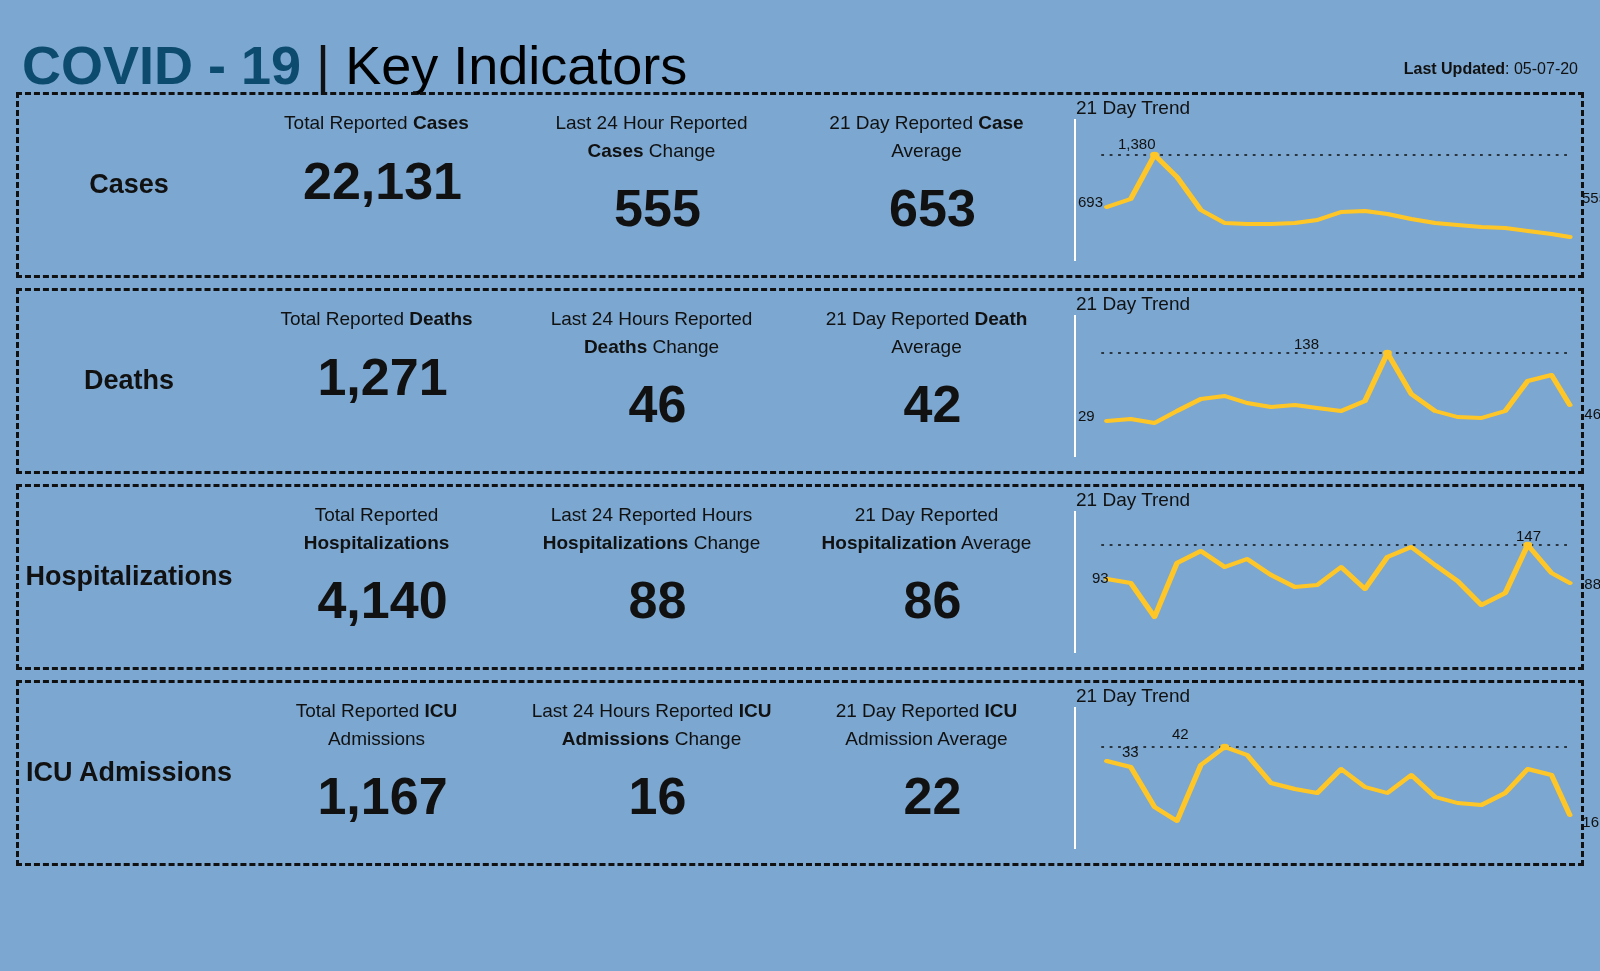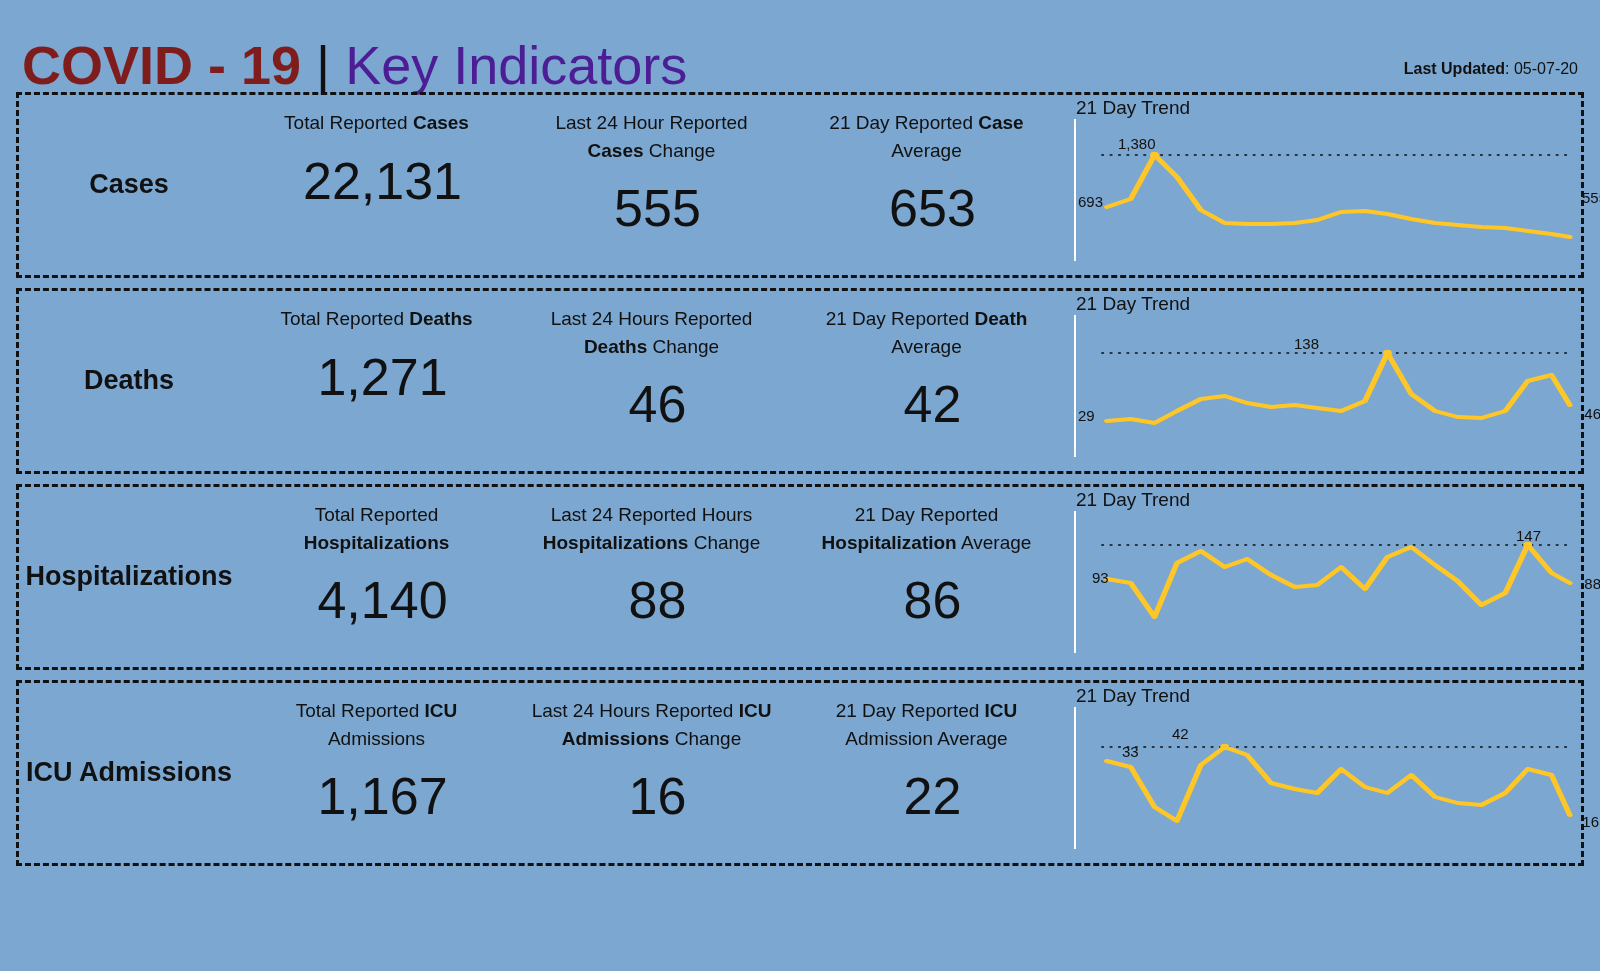--- a/index.html
+++ b/index.html
@@ -30,31 +30,31 @@
     height: 92px;
     padding: 8px 6px 0 6px;
     box-sizing: border-box;
   }
   .title {
     font-size: 54px;
     line-height: 1;
     white-space: nowrap;
   }
   .title .covid {
-    color: #7f1d1d;
+    color: #0c4a6e;
     font-weight: bold;
     letter-spacing: 0px;
     margin-top: 20px;
   }
   .title .sep {
     color: #111;
     font-weight: normal;
   }
   .title .key {
-    color: #4c1d95;
+    color: #000000;
     font-weight: normal;
     text-align: center;
   }
   .updated {
     font-size: 16px;
     color: #111;
     padding-bottom: 14px;
     white-space: nowrap;
   }
   .updated .lbl { font-weight: bold; }
@@ -97,21 +97,21 @@
   }
   .metric-title {
     font-size: 19px;
     text-align: center;
     line-height: 1.45;
     max-width: 250px;
   }
   .metric-title b { font-weight: bold; }
   .metric-value {
     font-size: 52px;
-    font-weight: normal;
+    font-weight: bold;
     line-height: 1;
     margin-top: 18px;
     text-align: center;
     margin-left: 12px;
   }
   .cell-trend {
     flex: 1;
     padding-top: 14px;
     position: relative;
     border-left: 2px solid #ffffff;

